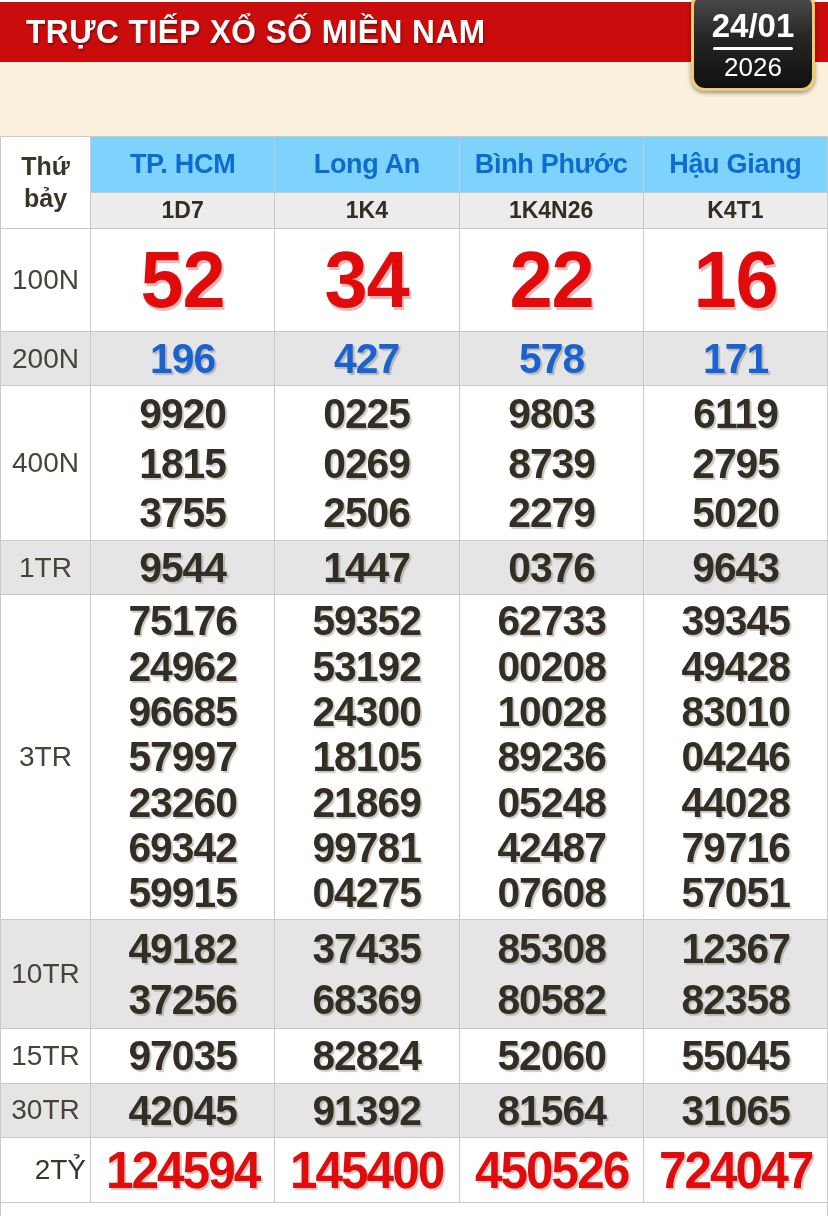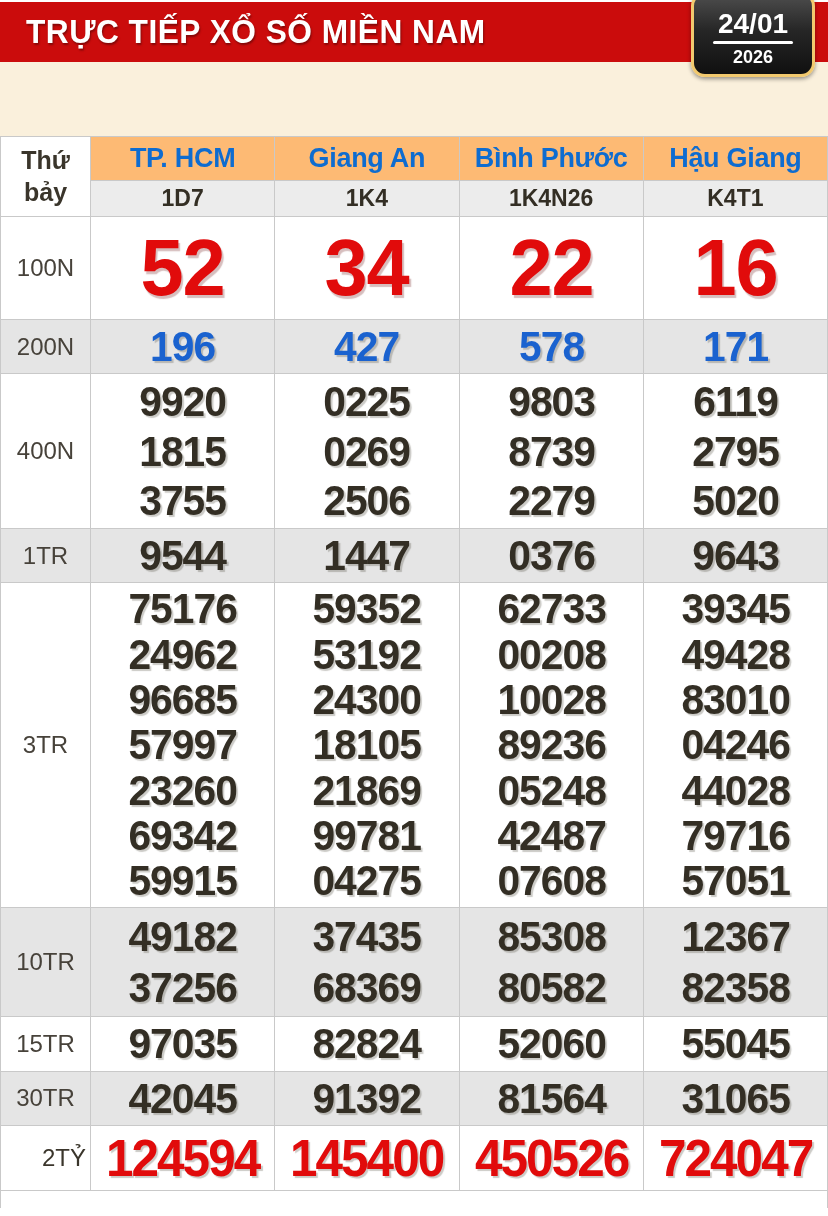--- a/index.html
+++ b/index.html
@@ -17,51 +17,51 @@
     text-shadow:1px 2px 2px rgba(0,0,0,.35);
     transform:scaleX(.96); transform-origin:left center; white-space:nowrap;
   }
   .date-badge{
     position:absolute; top:-10px; right:13px; width:124px; z-index:5;
     background:linear-gradient(#4d4d4d,#262626 45%,#101010);
     border:3px solid #f2c96e; border-radius:14px;
     padding:14px 0 7px; text-align:center;
     box-shadow:0 2px 4px rgba(0,0,0,.4);
   }
-  .date-day{ color:#fff; font-size:28px; font-weight:bold; line-height:1.05; }
+  .date-day{ color:#fff; font-size:33px; font-weight:bold; line-height:1.05; }
   .date-sep{ width:80px; height:3px; background:#fff; margin:3px auto 4px; border-radius:2px; }
-  .date-year{ color:#fff; font-size:18px; font-weight:bold; line-height:1.05; }
+  .date-year{ color:#fff; font-size:26px; font-weight:normal; line-height:1.05; }
 
   .cream-band{ height:74px; background:#faf0dc; }
 
   
   table.results{
     width:100%; border-collapse:collapse; table-layout:fixed;
     border:1px solid #c9c9c9;
   }
   table.results th, table.results td{
     border:1px solid #c9c9c9; text-align:center; vertical-align:middle;
   }
   col.c-label{ width:90px; }
 
   thead th.day-cell{
     background:#fff; font-size:25px; font-weight:bold; color:#3a352b;
     line-height:1.25; padding:3px 10px;
   }
   thead th.prov{
-    background:#fdba74; color:#0e6cd0; font-size:27px; font-weight:bold;
-    height:44px; letter-spacing:-.3px;
+    background:#7dd3fc; color:#0e6cd0; font-size:27px; font-weight:bold;
+    height:56px; letter-spacing:-.3px;
   }
   thead tr.codes td{
     background:#ececec; color:#332e24; font-size:23px; font-weight:bold;
     height:36px;
   }
 
   tbody th.row-label{
-    background:inherit; font-weight:400; font-size:24px; color:#47423a;
+    background:inherit; font-weight:400; font-size:28px; color:#47423a;
     padding:8px 4px;
     margin-top:23px;
   }
   tbody tr{ background:#fff; }
   tbody tr.shaded{ background:#e5e5e5; }
   tbody td{ padding:3px 0; }
   tbody tr.bold-label th.row-label{ font-weight:normal; color:#3a352b;text-align:right; }
 
   .num{
     font-weight:bold; color:#332e24; font-size:42px; line-height:1.13;
@@ -108,21 +108,21 @@
     <col class="c-label">
       <col>
       <col>
       <col>
       <col>
   </colgroup>
   <thead>
     <tr>
       <th rowspan="2" class="day-cell">Thứ bảy</th>
       <th class="prov">TP. HCM</th>
-      <th class="prov">Giang An</th>
+      <th class="prov">Long An</th>
       <th class="prov">Bình Phước</th>
       <th class="prov">Hậu Giang</th>
     </tr>
     <tr class="codes">
       <td>1D7</td>
       <td>1K4</td>
       <td>1K4N26</td>
       <td>K4T1</td>
     </tr>
   </thead>

